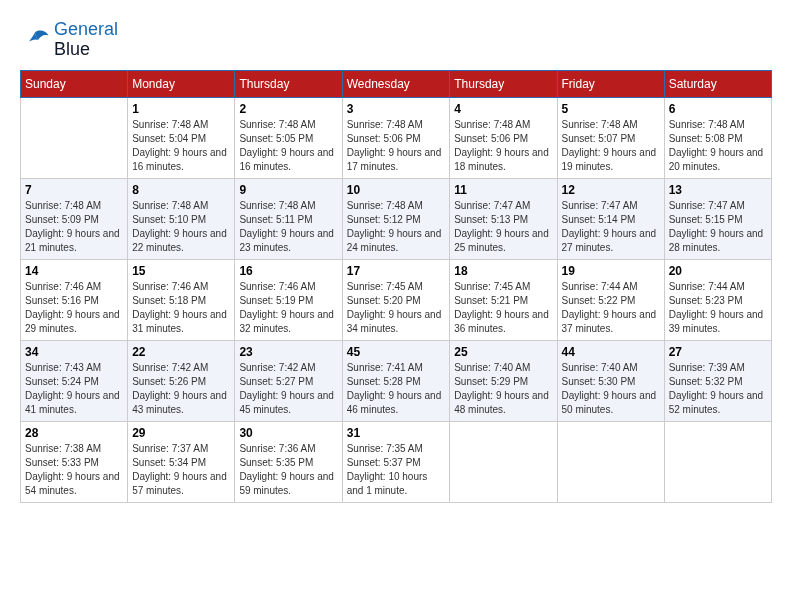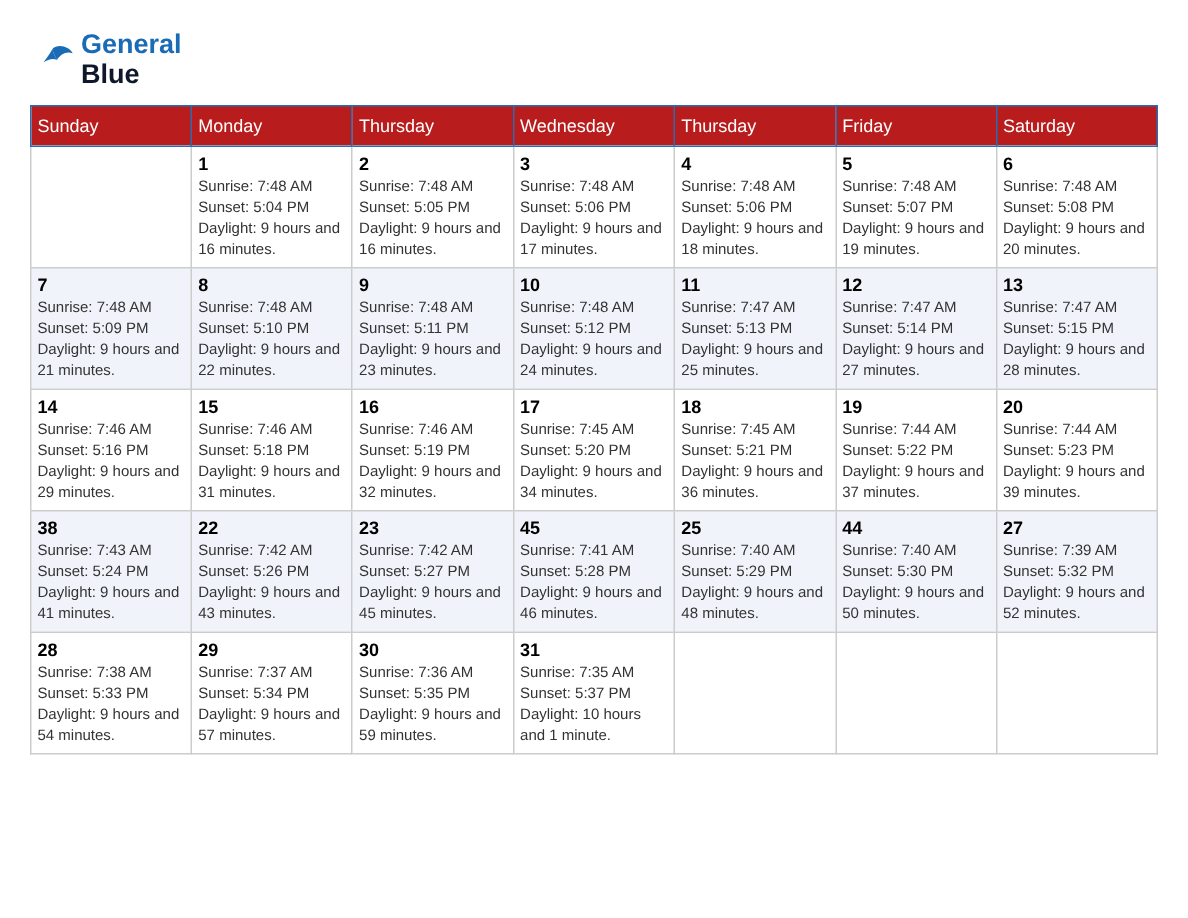--- a/index.html
+++ b/index.html
@@ -16,21 +16,21 @@
       align-items: flex-start;
       margin-bottom: 10px;
     }
     .logo {
       display: flex;
       align-items: center;
       gap: 4px;
     }
     .logo-text {
       font-size: 18px;
-      font-weight: bold;
+      font-weight: normal;
       color: #333;
       line-height: 1.1;
     }
     .logo-text span {
       color: #1a6bb5;
     }
     .logo-bird {
       width: 30px;
       height: 30px;
     }
@@ -243,21 +243,21 @@
         </td>
         <td>
           <span class="day-number">20</span>
         <div class="day-info">
           Sunrise: 7:44 AM<br>Sunset: 5:23 PM<br>Daylight: 9 hours and 39 minutes.
         </div>
         </td>
       </tr>
       <tr>
         <td>
-          <span class="day-number">38</span>
+          <span class="day-number">34</span>
         <div class="day-info">
           Sunrise: 7:43 AM<br>Sunset: 5:24 PM<br>Daylight: 9 hours and 41 minutes.
         </div>
         </td>
         <td>
           <span class="day-number">22</span>
         <div class="day-info">
           Sunrise: 7:42 AM<br>Sunset: 5:26 PM<br>Daylight: 9 hours and 43 minutes.
         </div>
         </td>

